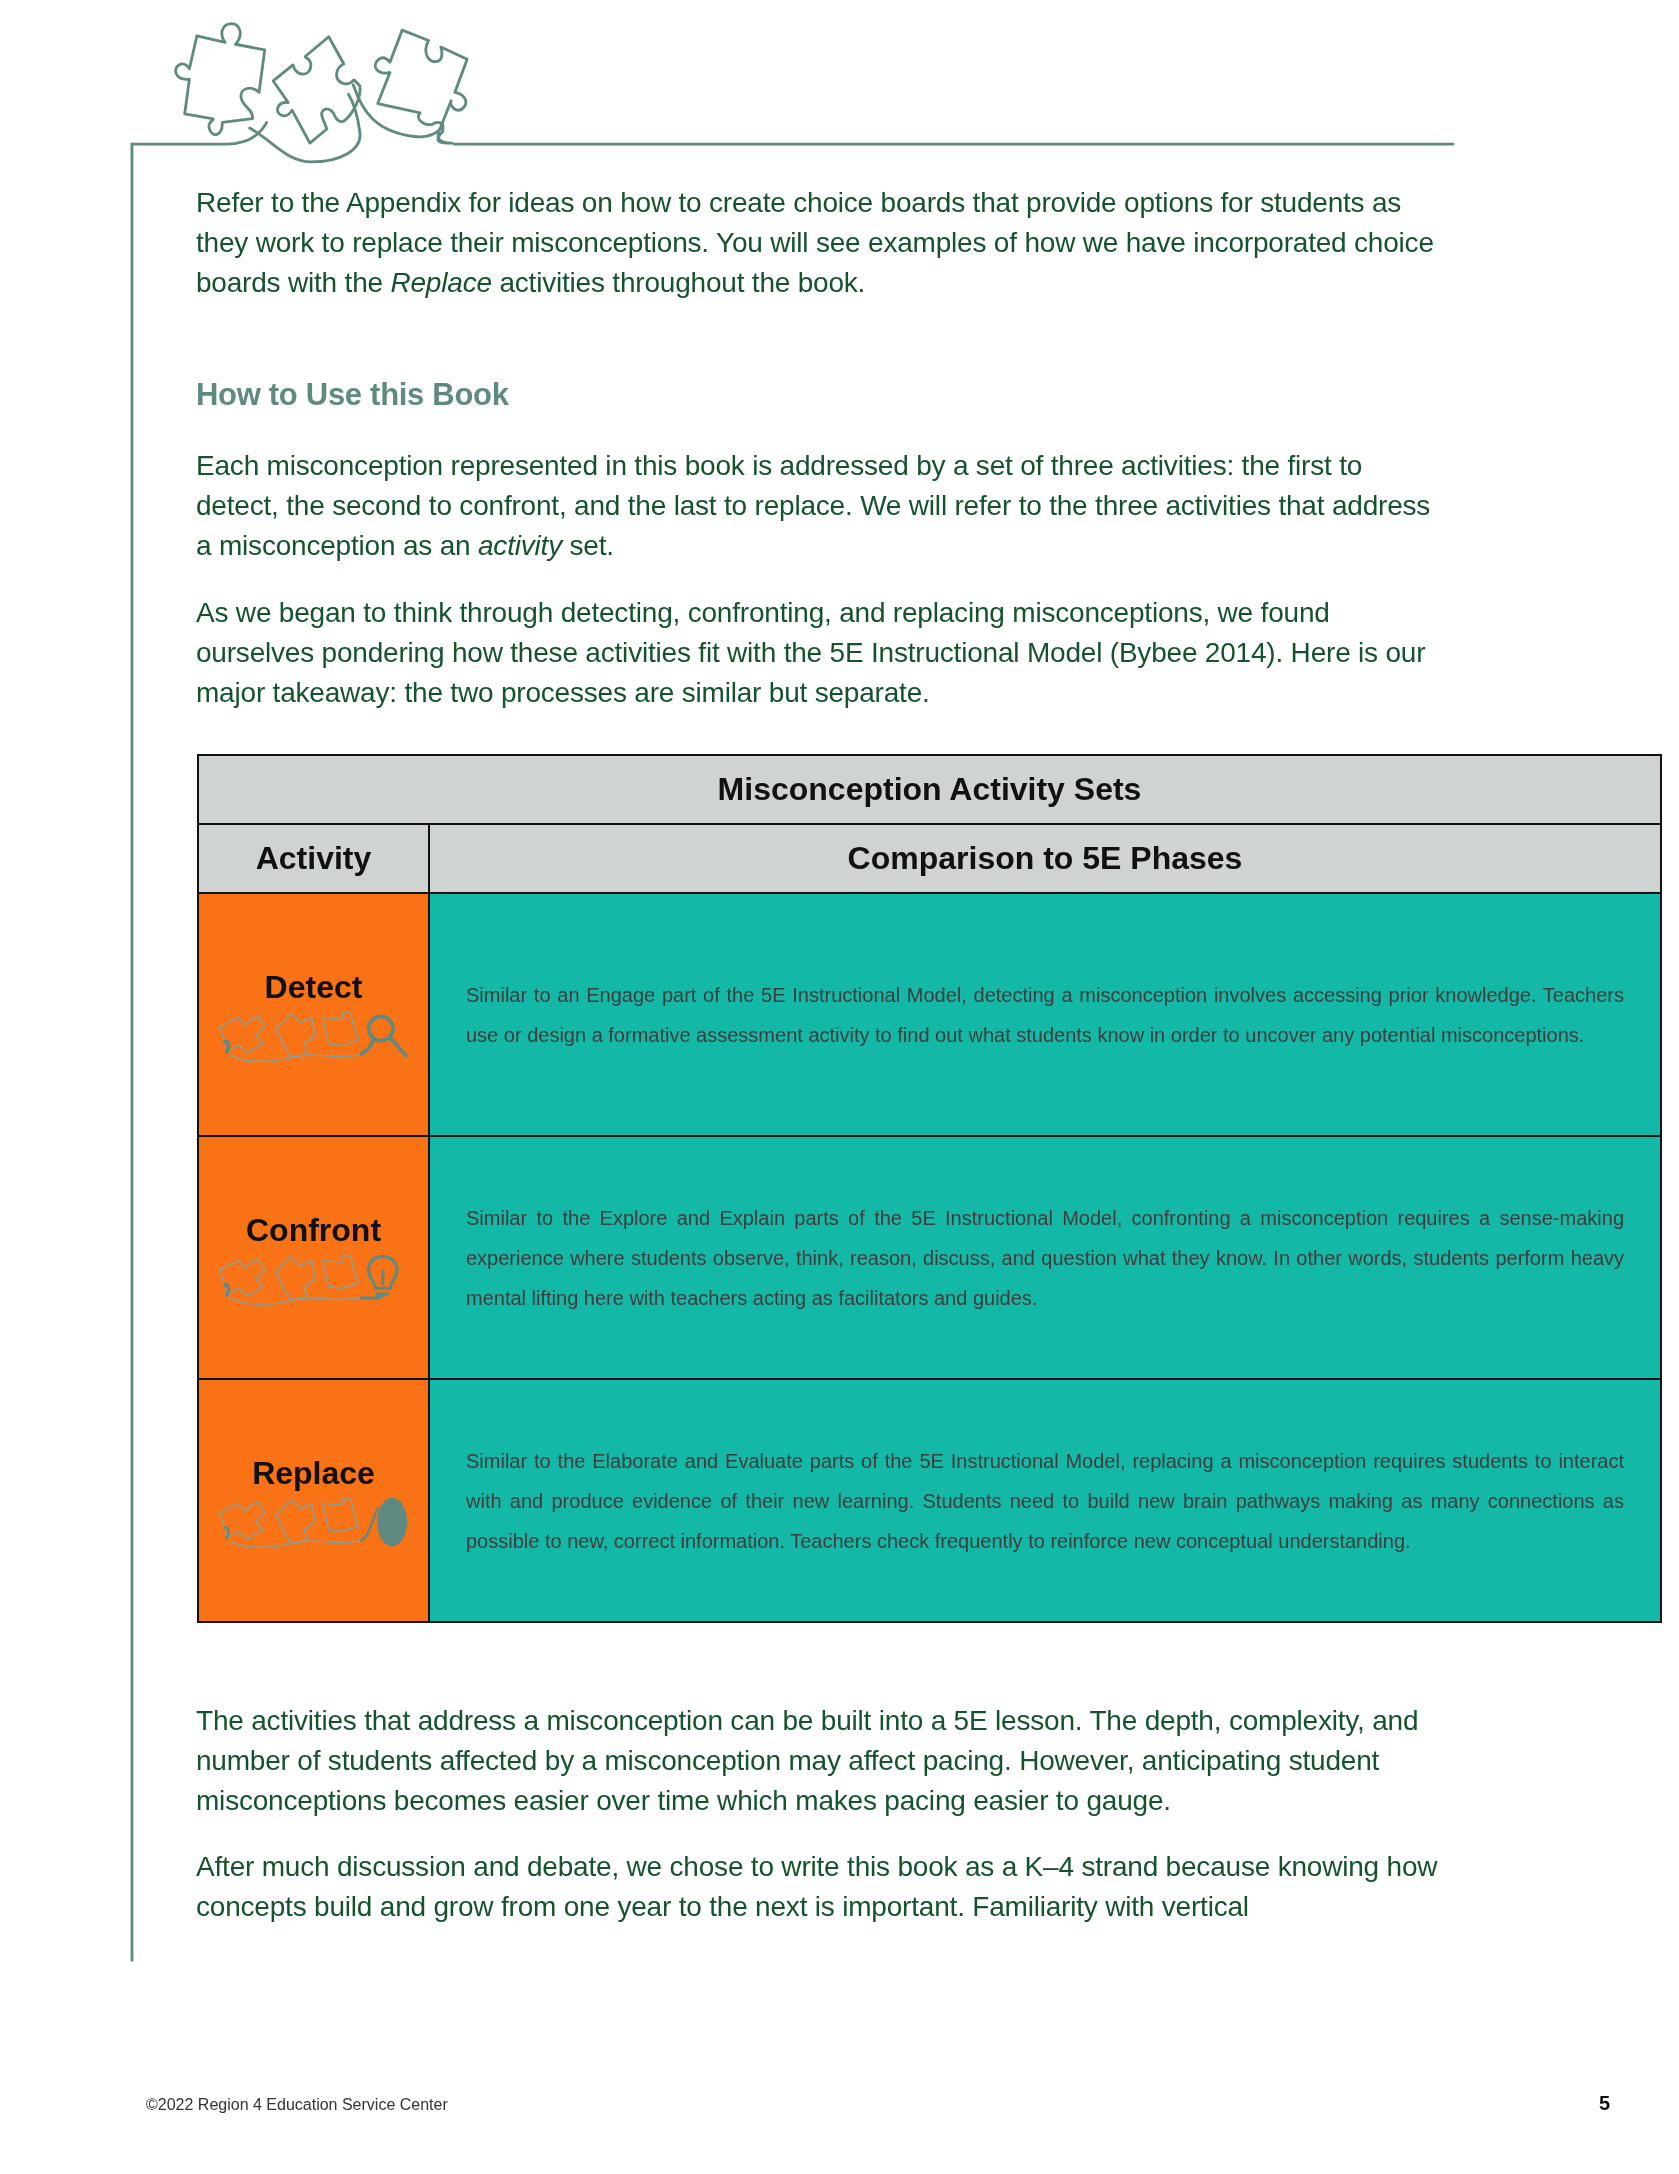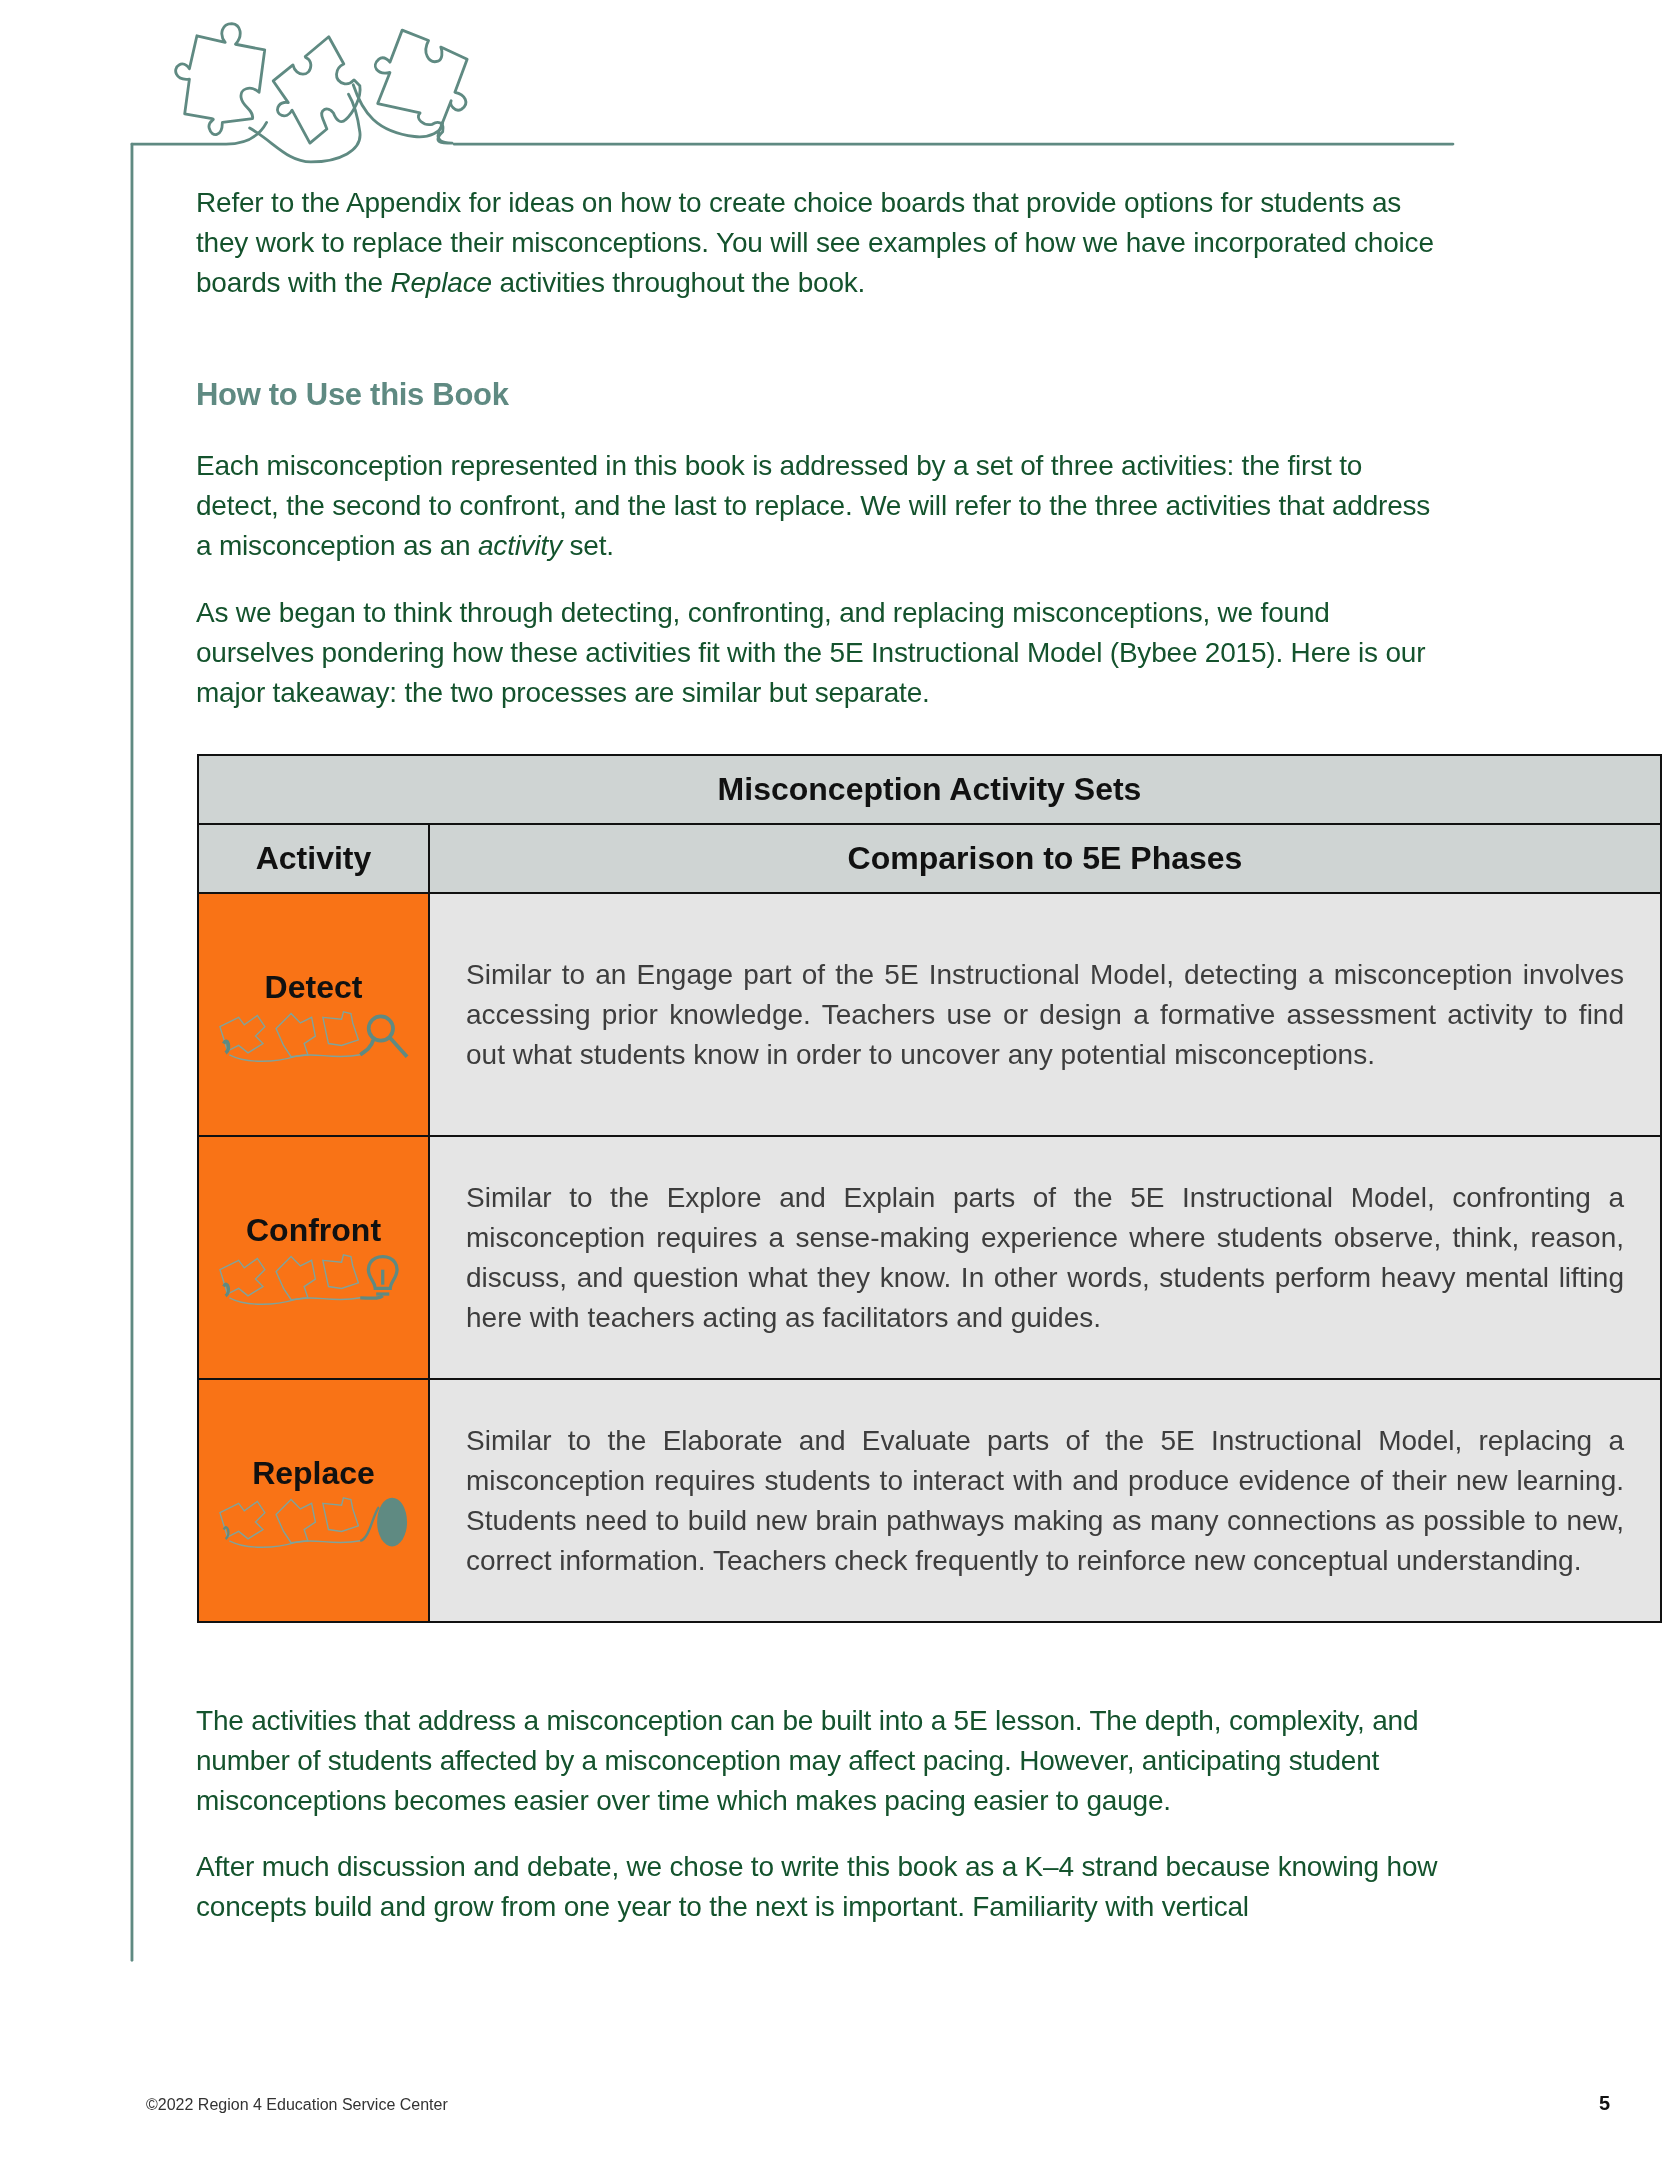--- a/index.html
+++ b/index.html
@@ -9,21 +9,21 @@
   .body-text { position: absolute; left: 196px; width: 1252px; font-size: 28px; line-height: 40px; color: #14532d; letter-spacing: -0.2px; }
   .body-text p { margin: 0; }
   .heading { position: absolute; left: 196px; top: 377px; font-size: 31px; font-weight: bold; color: #5f8a82; letter-spacing: -0.3px; }
   table.mtable { position: absolute; left: 197px; top: 754px; width: 1465px; border-collapse: collapse; }
   table.mtable td, table.mtable th { border: 2.8px solid #111; padding: 0; }
   .t-title { background: #cfd4d3; height: 67px; text-align: center; font-size: 32px; font-weight: bold; color: #111; }
   .t-head { background: #cfd4d3; height: 67px; text-align: center; font-size: 32px; font-weight: bold; color: #111; }
   .t-act { width: 229px; background: #f97316; text-align: center; vertical-align: middle; }
   .act-label { font-size: 32px; font-weight: bold; color: #111; display: block; margin-top: 5.6px; }
   .act-icon { display: block; margin: 1.9px auto 0; }
-  .t-desc { background: #e5e5e5; vertical-align: middle; padding: 0 36px !important; font-size: 28px; line-height: 40px; color: #3d3d3d; text-align: justify; margin-left: 25px; }
+  .t-desc { background: #14b8a6; vertical-align: middle; padding: 0 36px !important; font-size: 20px; line-height: 40px; color: #3d3d3d; text-align: justify; margin-left: 25px; }
   .row { height: 243px; }
   .footer { position: absolute; left: 146px; top: 2096px; font-size: 16px; color: #333; }
   .pagenum { position: absolute; left: 1599px; top: 2092px; font-size: 20px; font-weight: bold; color: #111; }
 </style>
 </head>
 <body>
 
 <svg class="header-art" width="1680" height="2174" viewBox="0 0 1784 2309" style="pointer-events:none">
   <g fill="none" stroke="#5f8a82" stroke-width="3" stroke-linecap="round" stroke-linejoin="round">
 
@@ -45,21 +45,21 @@
   <p><span>Refer to the Appendix for ideas on how to create choice boards that provide options for students as they work to replace their misconceptions. You will see examples of how we have incorporated choice boards with the </span><em>Replace</em><span> activities throughout the book.</span></p>
 </div>
 
 <div class="heading">How to Use this Book</div>
 
 <div class="body-text" style="top:446px">
   <p><span>Each misconception represented in this book is addressed by a set of three activities: the first to detect, the second to confront, and the last to replace. We will refer to the three activities that address a misconception as an </span><em>activity</em><span> set.</span></p>
 </div>
 
 <div class="body-text" style="top:593px">
-  <p>As we began to think through detecting, confronting, and replacing misconceptions, we found ourselves pondering how these activities fit with the 5E Instructional Model (Bybee 2015). Here is our major takeaway: the two processes are similar but separate.</p>
+  <p>As we began to think through detecting, confronting, and replacing misconceptions, we found ourselves pondering how these activities fit with the 5E Instructional Model (Bybee 2014). Here is our major takeaway: the two processes are similar but separate.</p>
 </div>
 
 <table class="mtable">
   <tbody>
       <tr>
     <th class="t-title" colspan="2">Misconception Activity Sets</th>
   </tr>
   <tr>
     <th class="t-head">Activity</th>
     <th class="t-head">Comparison to 5E Phases</th>

